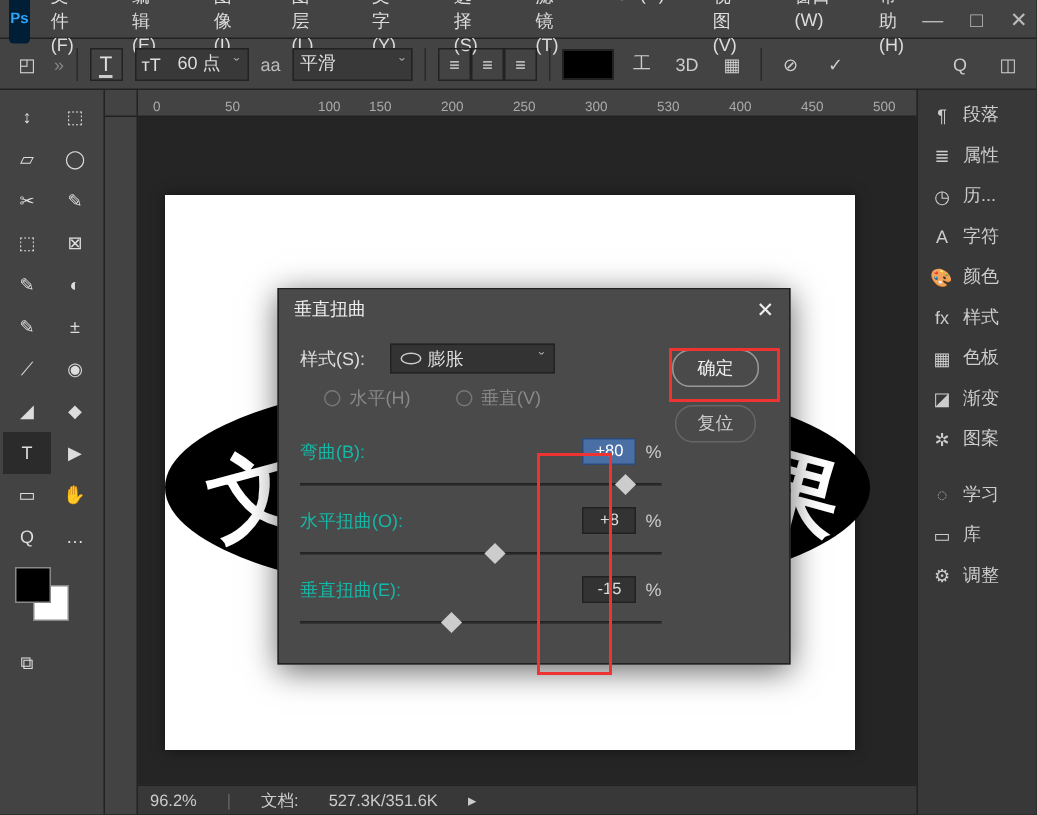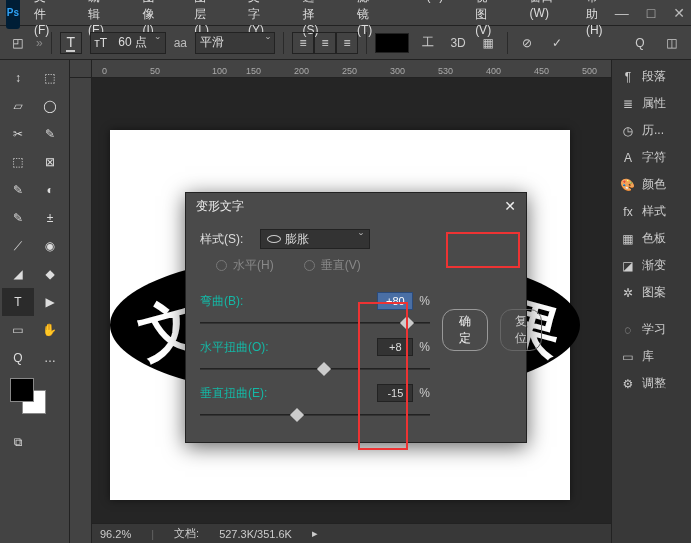--- a/index.html
+++ b/index.html
@@ -53,23 +53,23 @@
   .statusbar .sep2{color:#666;}
 
   .panels{width:80px;background:#383838;border-left:1px solid #222;display:flex;flex-direction:column;padding:4px 2px;gap:2px;}
   .panels .p-item{display:flex;align-items:center;gap:6px;padding:4px 6px;color:#ccc;}
   .panels .p-icon{width:16px;height:16px;display:flex;align-items:center;justify-content:center;font-size:12px;}
   .panels .divider{height:8px;}
 
   .dialog{position:absolute;top:192px;left:185px;width:342px;background:#4a4a4a;border:1px solid #222;box-shadow:0 4px 20px rgba(0,0,0,.6);}
   .dialog .dlg-title{height:26px;background:#4a4a4a;display:flex;align-items:center;padding:0 10px;color:#eee;}
   .dialog .dlg-title .close{margin-left:auto;font-size:14px;cursor:default;}
-  .dialog .dlg-body{padding:10px 14px 16px 14px;display:flex;gap:12px;}
+  .dialog .dlg-body{padding:10px 14px 16px 14px;display:flex;gap:1px;}
   .dialog .left-col{flex:1;}
-  .dialog .right-col{width:70px;display:flex;flex-direction:row;gap:12px;align-items:center;padding-top:4px;}
+  .dialog .right-col{width:70px;display:flex;flex-direction:column;gap:12px;align-items:center;padding-top:4px;}
   .dlg-row{display:flex;align-items:center;margin-bottom:14px;position:relative;}
   .dlg-row.label-row{margin-bottom:8px;}
   .dlg-label{width:80px;color:#ddd;}
   .style-select{background:#333;border:1px solid #222;height:20px;width:110px;display:flex;align-items:center;padding:0 6px;gap:4px;}
   .style-select .oval{width:14px;height:8px;border:1px solid #ccc;border-radius:50%;}
   .style-select .dd{margin-left:auto;color:#aaa;}
   .radio-row{display:flex;gap:30px;margin-bottom:18px;padding-left:16px;}
   .radio-row .radio{display:flex;align-items:center;gap:6px;color:#888;}
   .radio-row .radio .circ{width:11px;height:11px;border:1px solid #777;border-radius:50%;}
   .slider-row{margin-bottom:8px;}
@@ -286,21 +286,21 @@
       </div>
     <div class="p-item">
         <span class="p-icon">⚙</span>
         <span>调整</span>
       </div>
   </div>
 </div>
 
 <div class="dialog">
   <div class="dlg-title">
-    <span>变形文字</span>
+    <span>垂直扭曲</span>
     <span class="close">✕</span>
   </div>
   <div class="dlg-body">
     <div class="left-col">
       <div class="dlg-row label-row">
         <span class="dlg-label" style="width:60px;">样式(S):</span>
         <div class="style-select">
           <span class="oval"></span>
           <span>膨胀</span>
           <span class="dd">ˇ</span>

